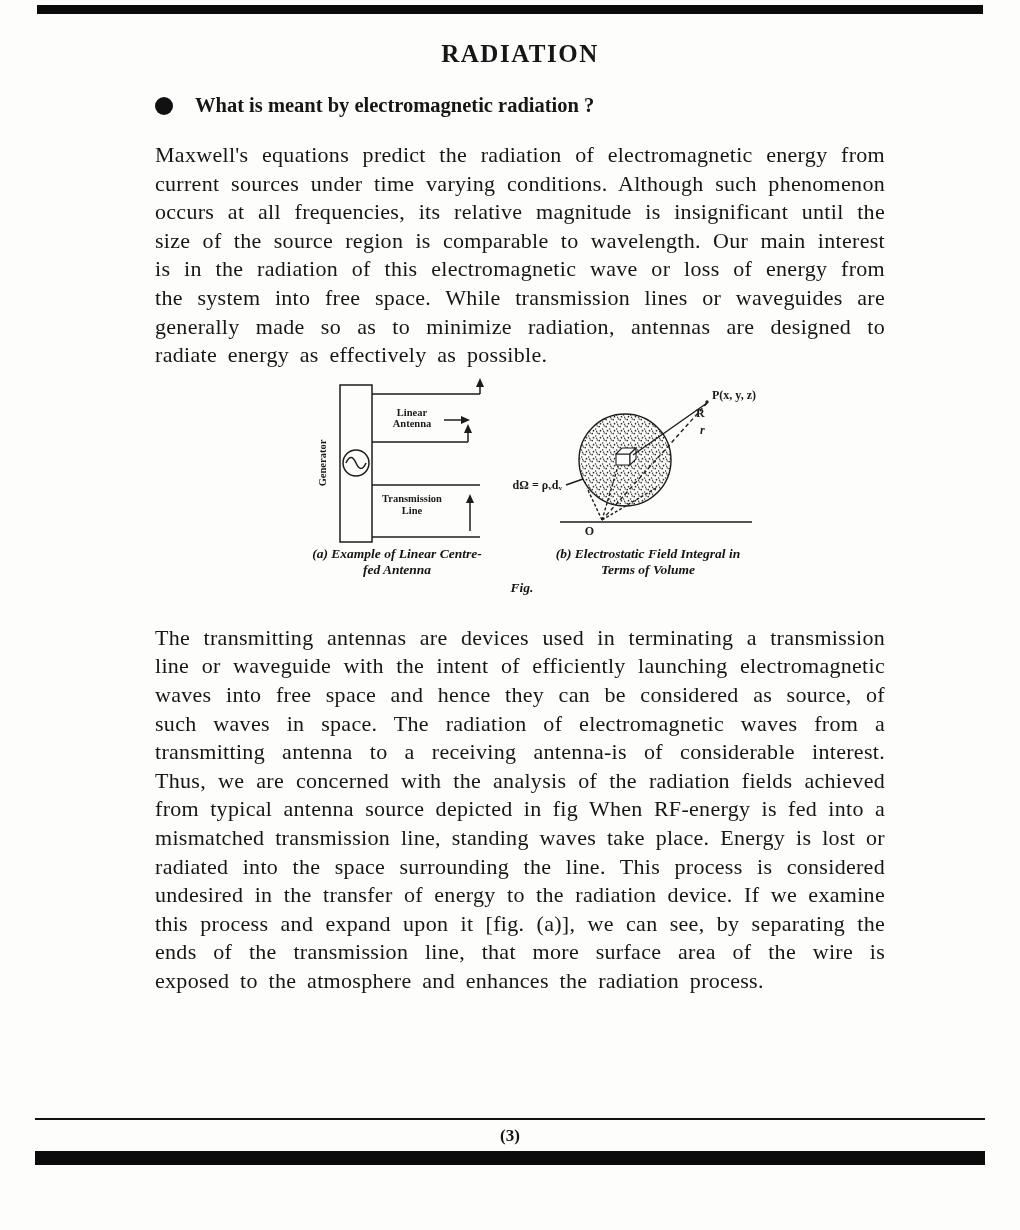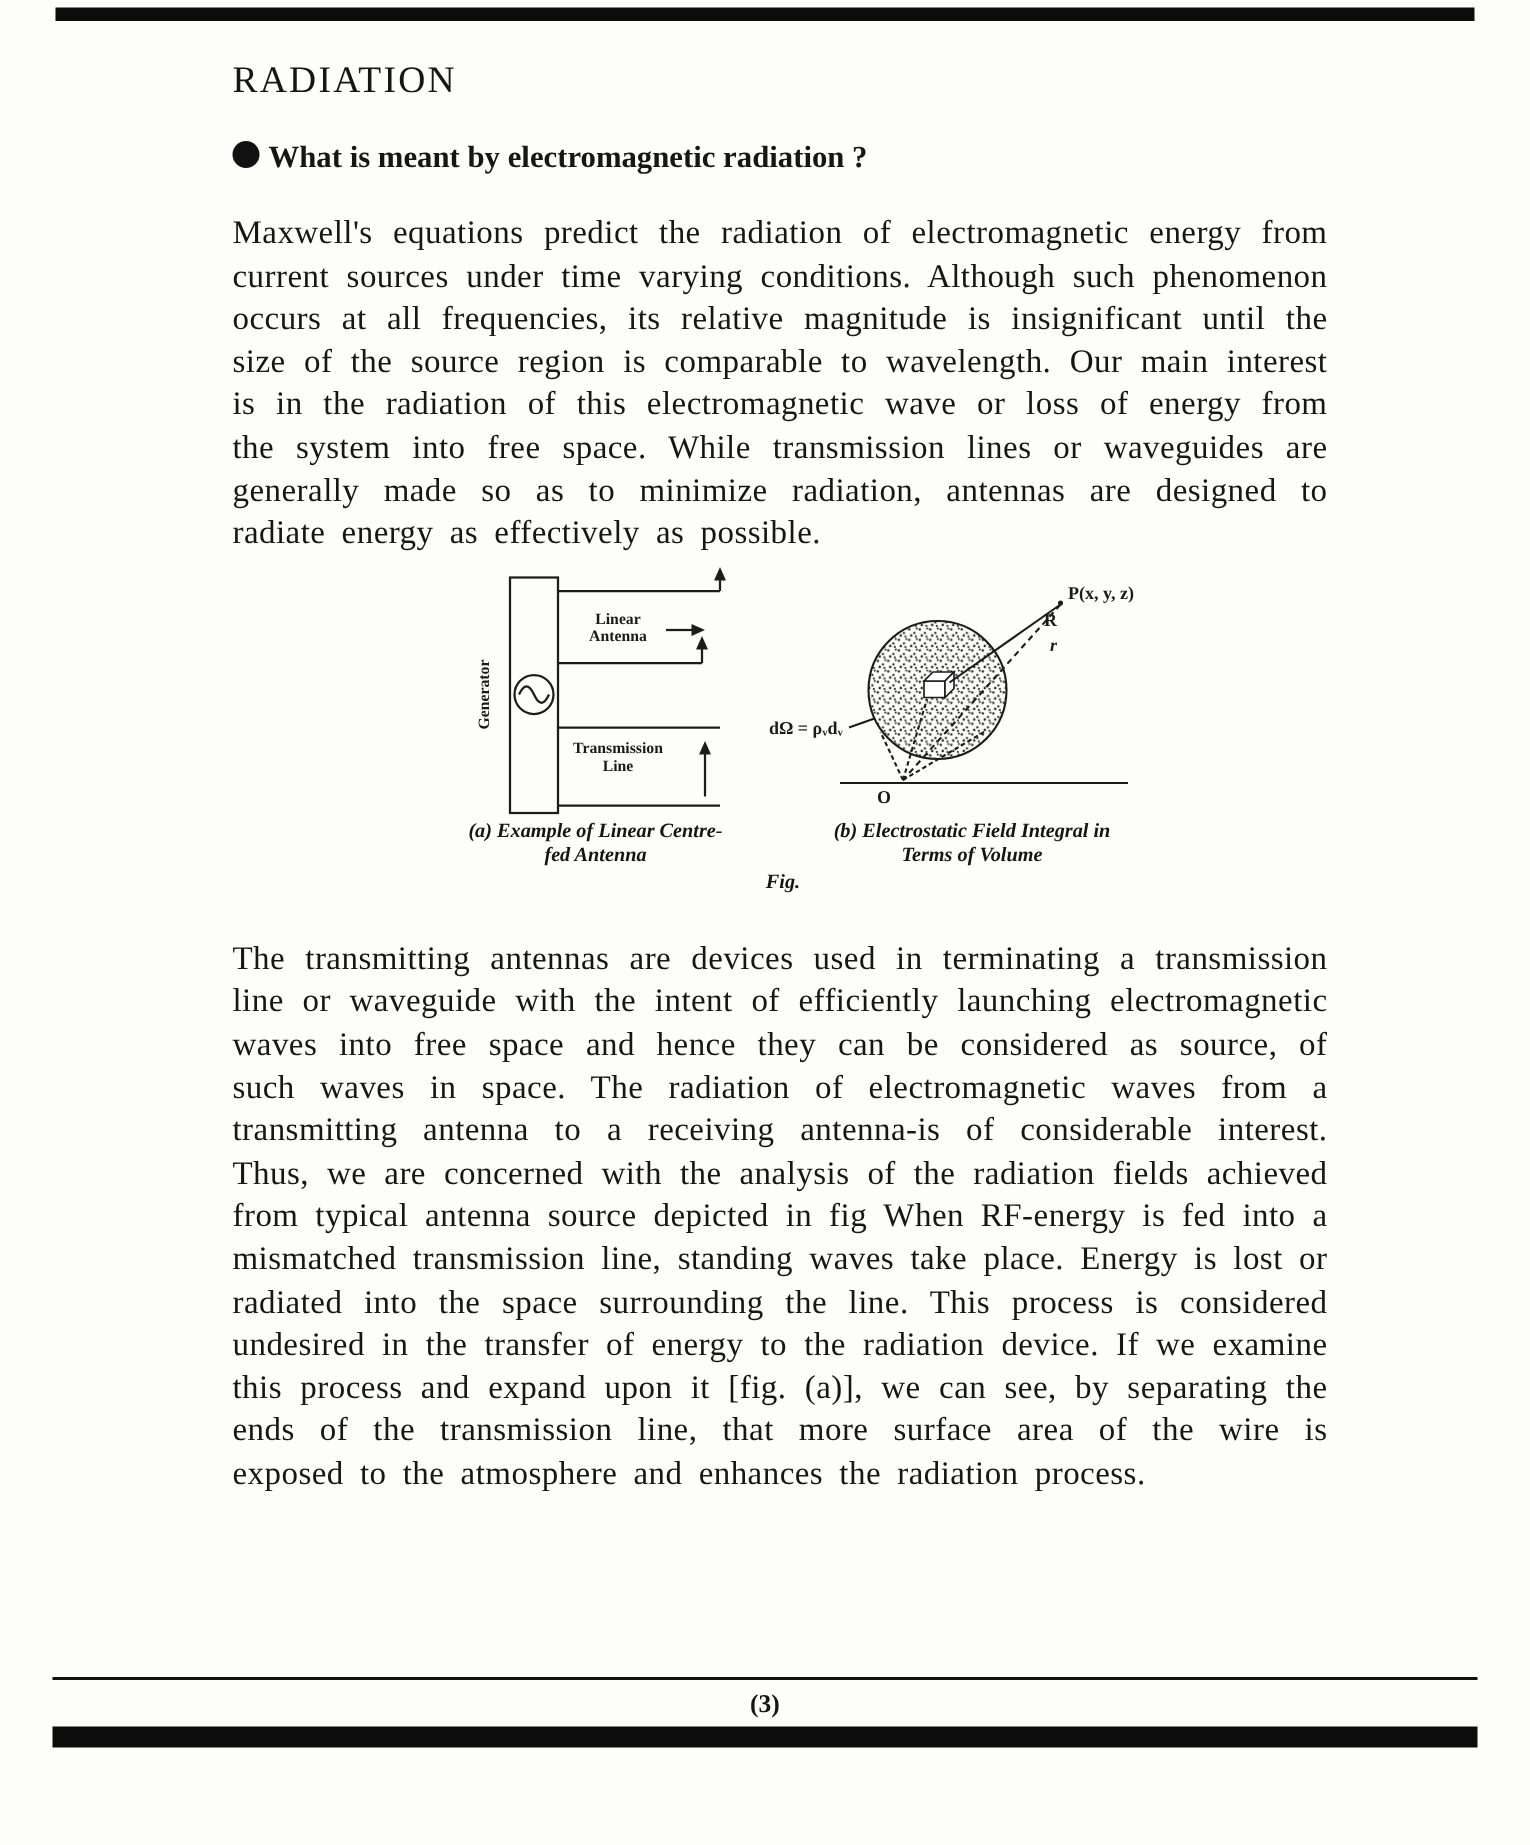--- a/index.html
+++ b/index.html
@@ -10,22 +10,22 @@
     font-family: "Liberation Serif", serif;
     overflow: hidden;
   }
   .top-bar { position: absolute; left: 37px; right: 37px; top: 5px; height: 9px; background: #0c0c0c; }
   .content { position: absolute; left: 155px; top: 20px; width: 730px; }
   .title-wrap { text-align: center; margin-top: 6px; }
   .title {
     display: inline-block; font-size: 27px; font-weight: bold; letter-spacing: 1px;
     border-bottom: 3px solid #141414; padding-bottom: 1px;
   }
-  .subtitle { font-size: 25px; font-weight: normal; letter-spacing: 1.5px; margin-top: 20px; }
-  .question { margin-top: 26px; font-size: 20.5px; font-weight: bold; display: flex; gap: 6px; }
+  .subtitle { text-align: center; font-size: 25px; font-weight: bold; letter-spacing: 1.5px; margin-top: 20px; }
+  .question { margin-top: 26px; font-size: 20.5px; font-weight: bold; display: flex; align-items: center; gap: 22px; }
   .bullet { width: 18px; height: 18px; border-radius: 50%; background: #111; flex: 0 0 auto; }
   .body-text {
     font-size: 22px; line-height: 28.6px; text-align: justify;
     letter-spacing: 0.3px; word-spacing: 5px; margin: 24px 0 0 0;
   }
   .figure-block { margin: 6px 0 0 -5px; }
   .lbl  { font-family: "Liberation Serif", serif; font-weight: bold; font-size: 10.5px; fill: #1a1a1a; }
   .lbl2 { font-family: "Liberation Serif", serif; font-weight: bold; font-size: 12px;   fill: #1a1a1a; }
   .cap  { font-family: "Liberation Serif", serif; font-weight: bold; font-style: italic; font-size: 13.5px; fill: #141414; }
   .thin-rule  { position: absolute; left: 35px; right: 35px; top: 1118px; border-top: 2px solid #111; }

